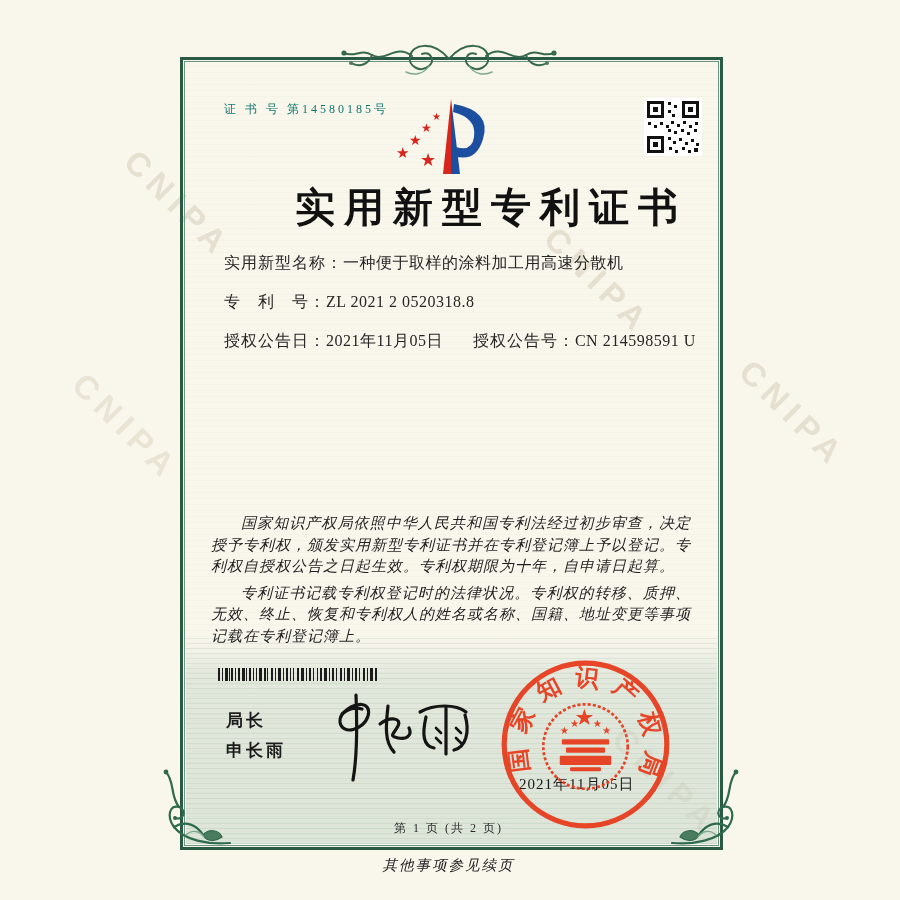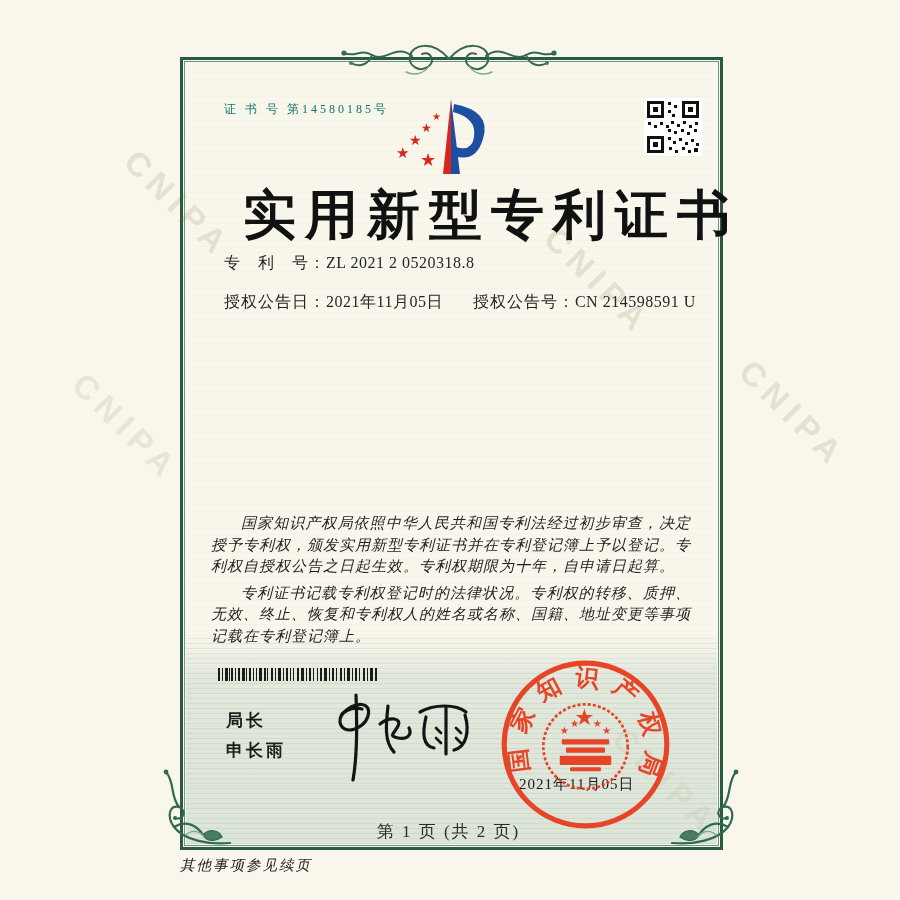--- a/index.html
+++ b/index.html
@@ -42,21 +42,21 @@
   .orn-br{left:664px; top:765px; transform:scaleX(-1);}
   
   .cert-no{
     position:absolute; z-index:3; left:224px; top:101px;
     font-size:12px; letter-spacing:3px; color:#0f766e;
   }
   .logo{position:absolute; z-index:3; left:384px; top:94px;}
   .qr{position:absolute; z-index:3; left:644px; top:98px;}
   .title{
     position:absolute; z-index:3; left:180px; top:180px; width:622px;
-    text-align:center; font-size:53px; font-weight:700; letter-spacing:9px;
+    text-align:center; font-size:40px; font-weight:700; letter-spacing:9px;
     color:#111;
   }
   
   .rows{
     position:absolute; z-index:3; left:224px; top:252px; width:472px;
     display:flex; flex-direction:column; gap:17px;
     font-size:16px; line-height:22px; color:#262626;
   }
   .row{white-space:nowrap;}
   .row .lab{letter-spacing:1px;}
@@ -80,25 +80,25 @@
   .signature{position:absolute; z-index:4; left:316px; top:690px;}
   
   .seal-date{
     position:absolute; z-index:3; left:519px; top:775px;
     font-size:15px; letter-spacing:1px; color:#1a1a1a;
   }
   .seal{position:absolute; z-index:4; left:498px; top:657px; opacity:0.93;}
   
   .page-indicator{
     position:absolute; z-index:3; left:180px; top:820px; width:537px;
-    text-align:center; font-size:17px; letter-spacing:2px; color:#2c2c2c;
+    text-align:center; font-size:12px; letter-spacing:2px; color:#2c2c2c;
   }
   .cont-note{
     position:absolute; z-index:3; left:180px; top:856px; width:537px;
-    font-style:italic; font-size:14.5px; letter-spacing:2px; color:#222;
+    text-align:center; font-style:italic; font-size:14.5px; letter-spacing:2px; color:#222;
   }
 </style>
 </head>
 <body>
 
 <div class="page">
 
   <span class="wm wm1">CNIPA</span>
   <span class="wm wm2">CNIPA</span>
   <span class="wm wm3">CNIPA</span>
@@ -199,20 +199,23 @@
         <rect x="31" y="52" width="3" height="3"></rect>
         <rect x="38" y="49" width="3" height="3"></rect>
         <rect x="44" y="52" width="3" height="3"></rect>
       <rect x="50" y="50" width="4" height="4"></rect>
     </g>
   </svg>
 
   <div class="title">实用新型专利证书</div>
 
   <div class="rows">
+    <div class="row">
+      <span class="lab">实用新型名称：</span><span class="val">一种便于取样的涂料加工用高速分散机</span>
+    </div>
     <div class="row">
       <span class="lab">专　利　号：</span><span class="val">ZL 2021 2 0520318.8</span>
     </div>
     <div class="row">
       <span class="lab">授权公告日：</span><span class="val">2021年11月05日</span>
       <span class="lab second">授权公告号：</span><span class="val">CN 214598591 U</span>
     </div>
   </div>
 
   <div class="paras">

